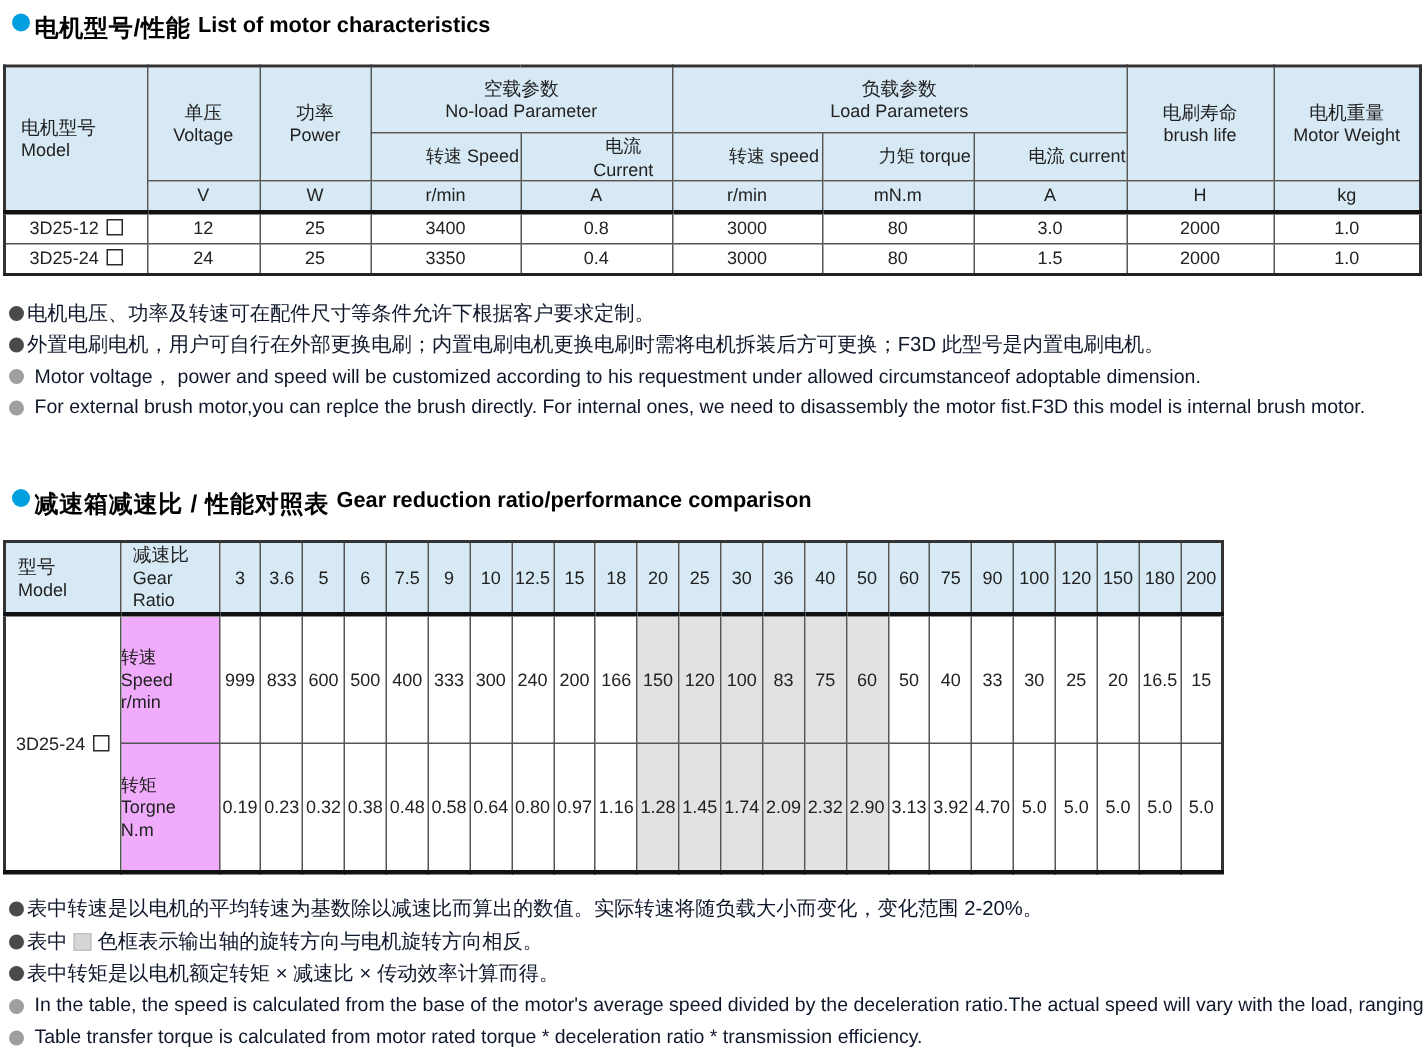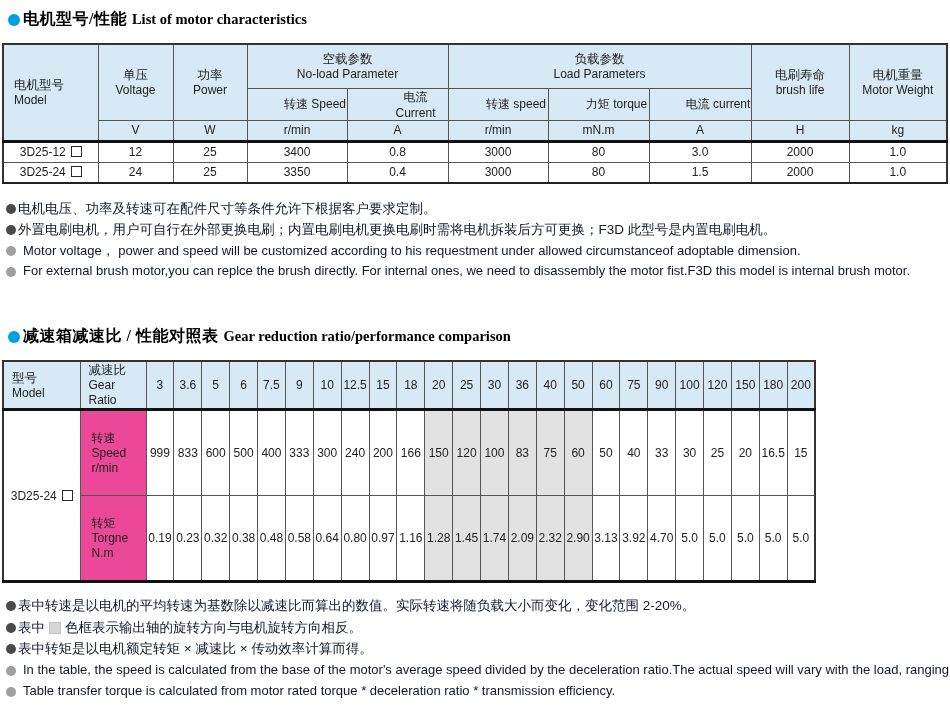--- a/index.html
+++ b/index.html
@@ -1,21 +1,21 @@
 <!DOCTYPE html>
 <html><head>
 <meta charset="utf-8">
 <style>
   * { margin:0; padding:0; box-sizing:border-box; }
   html,body { width:950px; height:708px; background:#ffffff; overflow:hidden;
     font-family:"Liberation Sans","DejaVu Sans",sans-serif; color:#1f1f1f; }
   .page { padding:9px 4px 0 2px; }
 
   
-  .section-title { display:flex; align-items:center; margin-left:6px; height:21px;font-family:Liberation Serif, serif; }
+  .section-title { display:flex; margin-left:6px; height:21px; }
   .dot { width:12px; height:12px; border-radius:50%; background:#00a0e0; display:inline-block; margin-right:3px; flex:0 0 auto; }
   .title-zh { font-size:16px; font-weight:bold; color:#000; letter-spacing:0.5px; }
   .title-en { font-size:14.5px; font-weight:bold; color:#000; margin-left:5px; }
 
   
   table { border-collapse:collapse; table-layout:fixed; width:814px; background:#fff; }
   th, td { border:1px solid #555; font-size:12px; font-weight:normal; text-align:center;
            vertical-align:middle; padding:0; color:#222; overflow:hidden; }
   .hdr { background:#d7e9f4; }
   .zh-line { font-size:12.5px; line-height:16px; }
@@ -29,21 +29,21 @@
   .t1 .r3 th { height:21px; }
   .t1 tbody td { height:21px; }
   .t1 .model-hdr { text-align:left; padding-left:10px; }
   .t1 .model-cell { font-size:12px; }
 
   
   .t2 { margin-top:13px; border:2px solid #333; border-bottom:3px solid #111; }
   .t2 thead th { height:45px; }
   .t2 .left-hdr { text-align:left; padding-left:8px; }
   .t2 .speed-tr td, .t2 .torque-tr td { height:86px; }
-  .t2 .t2-label { text-align:left; padding-left:11px; background:#ec4899; }
+  .t2 .t2-label { text-align:left; background:#f0abfc; }
   .t2 .t2-label div { line-height:15px; font-size:12px; }
   .t2 .t2-model { background:#fff; font-size:12px; }
   .t2 td.grey { background:#e2e2e2; }
 
   
   .checkbox-square { display:inline-block; width:11px; height:11px; border:1.5px solid #2b2b2b;
     background:#fff; margin-left:5px; vertical-align:-1px; }
 
   
   ul.notes { list-style:none; }

